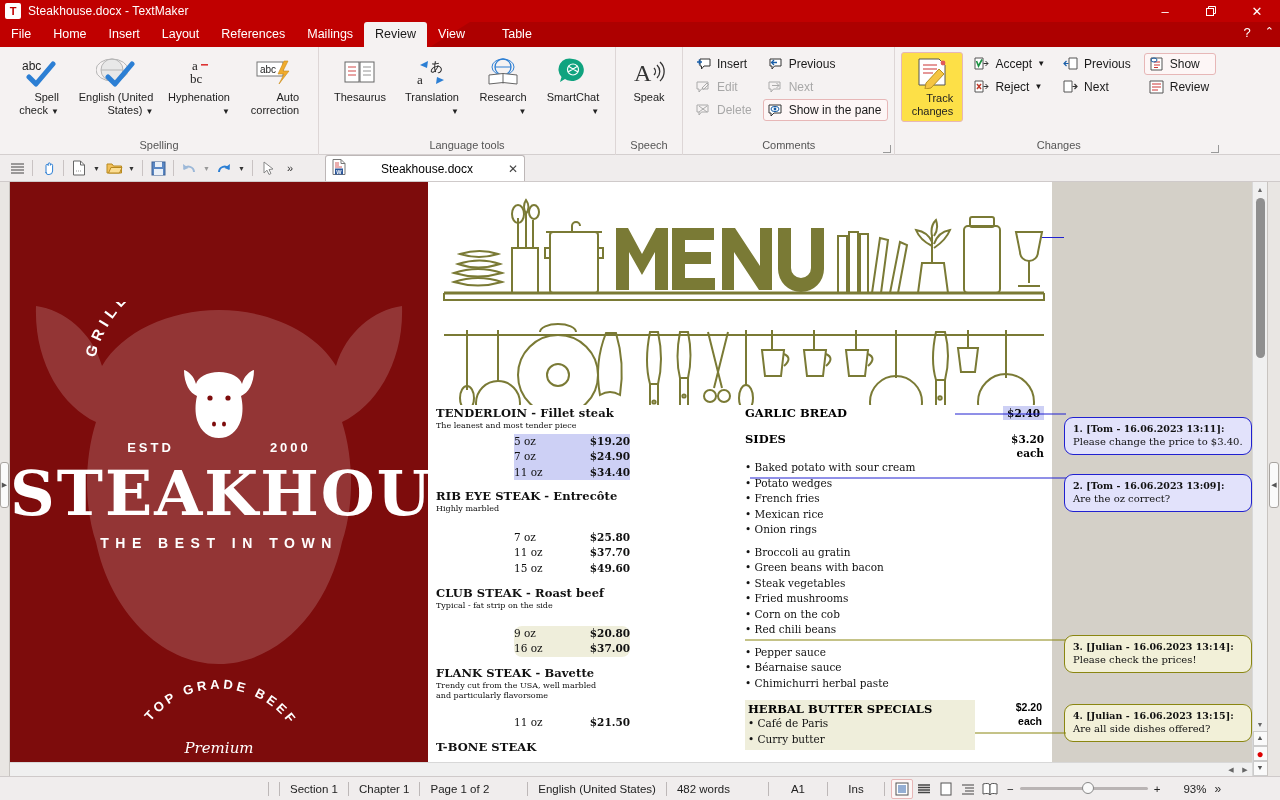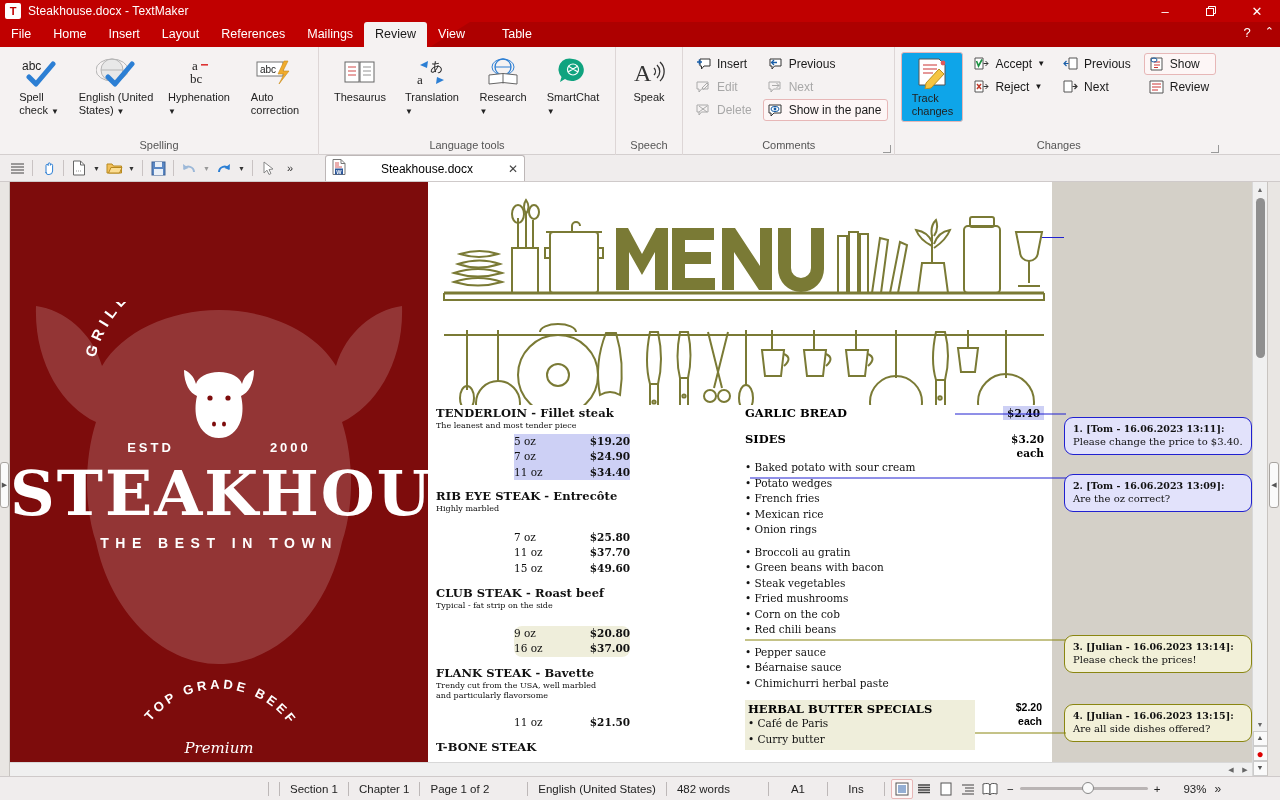--- a/index.html
+++ b/index.html
@@ -68,39 +68,39 @@
     height: 17px; font-size: 11px; color: #555; text-align: center;
     line-height: 15px; position: relative;
   }
   .rgroup-title .dialog-launcher {
     position: absolute; right: 3px; bottom: 2px; width: 8px; height: 8px;
     border-right: 1px solid #999; border-bottom: 1px solid #999;
   }
 
   .bigbtn {
     width: 66px; display: flex; flex-direction: column; align-items: center;
-    padding: 3px 2px; font-size: 11px; color: #222; text-align: left;
+    padding: 3px 2px; font-size: 11px; color: #222; text-align: right;
     line-height: 13px; border: 1px solid transparent; border-radius: 2px;
     cursor: default;
   }
   .bigbtn .gicon { height: 34px; display: flex; align-items: center; justify-content: center; }
   .bigbtn .lbl { margin-top: 2px; }
   .caret { font-size: 8px; line-height: 8px; }
 
   .smallcol { display: flex; flex-direction: column; gap: 1px; padding-top: 2px; }
   .smallbtn {
     display: flex; align-items: center; gap: 5px; font-size: 12px;
     padding: 2px 6px 2px 3px; border: 1px solid transparent; border-radius: 2px;
     color: #1a1a1a; line-height: 16px; white-space: nowrap; cursor: default;
   }
   .smallbtn.disabled { color: #a8a8a8; }
   .smallbtn.boxed { border: 1px solid #e7b7b7; background: #fdf6f6; border-radius: 3px; }
   .smallbtn .si { width: 17px; height: 16px; flex: none; display:flex; align-items:center; justify-content:center;}
 
-  .bigbtn.boxed { border: 1px solid #e7b7b7; background: #0ea5e9; border-radius: 3px; }
+  .bigbtn.boxed { border: 1px solid #e7b7b7; background: #fde047; border-radius: 3px; }
 
   
   .toolstrip {
     height: 27px; background: #f0eded; flex: none; display: flex; align-items: center;
     border-bottom: 1px solid #cfcaca; position: relative;
   }
   .tool { width: 22px; height: 21px; display: flex; align-items: center; justify-content: center;
           border: 1px solid transparent; border-radius: 2px; cursor: default; font-size: 13px; }
   .tool.dd { width: 13px; }
   .tsep { width: 1px; height: 16px; background: #c9c3c3; margin: 0 4px; }

